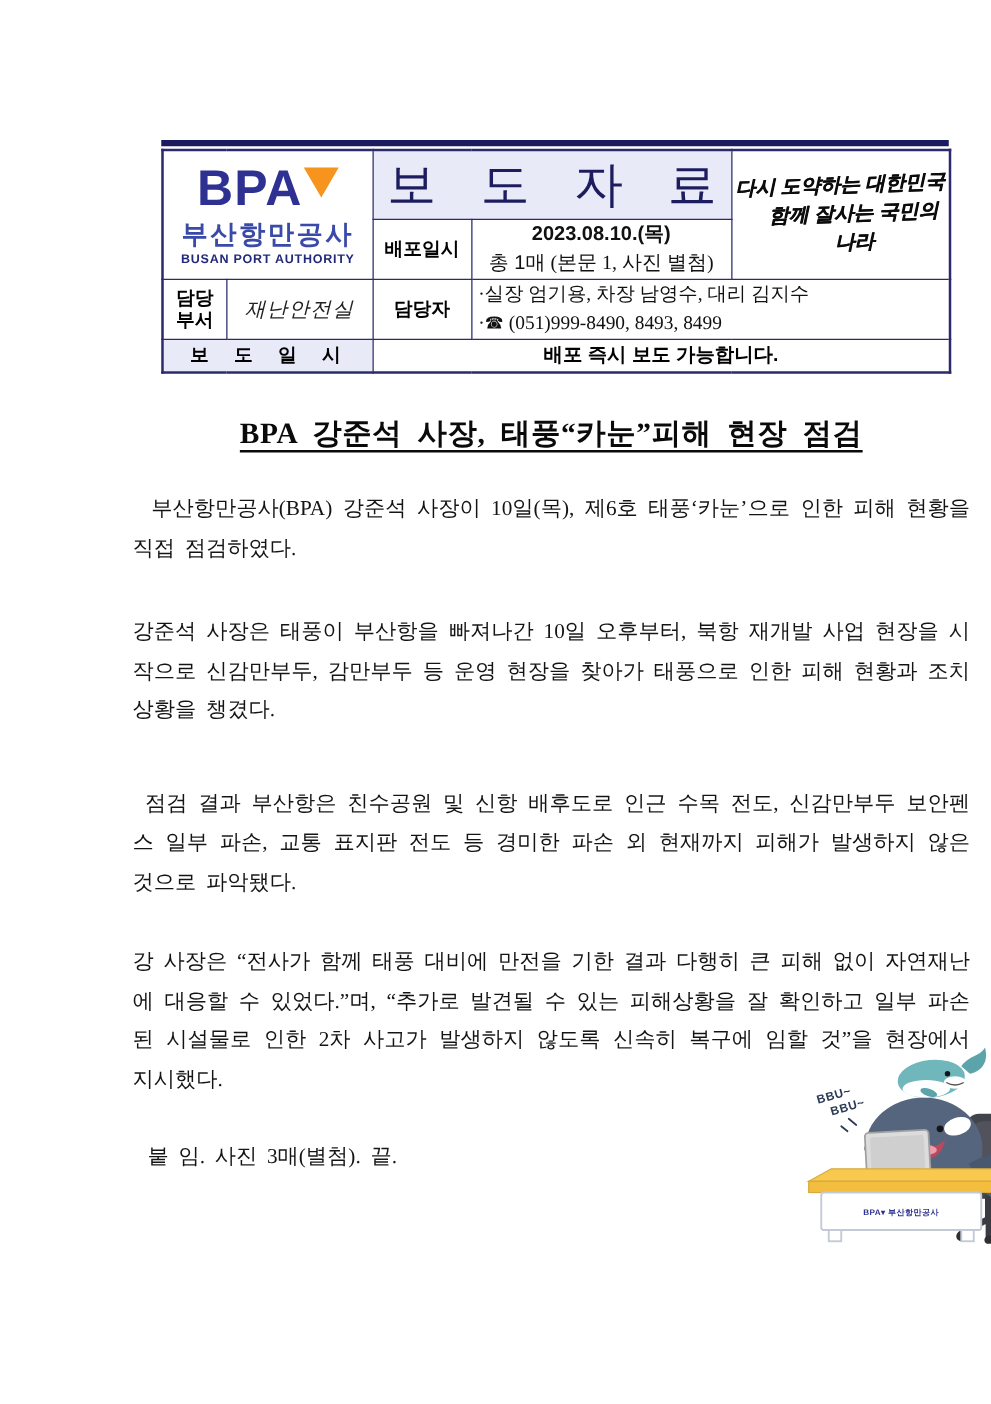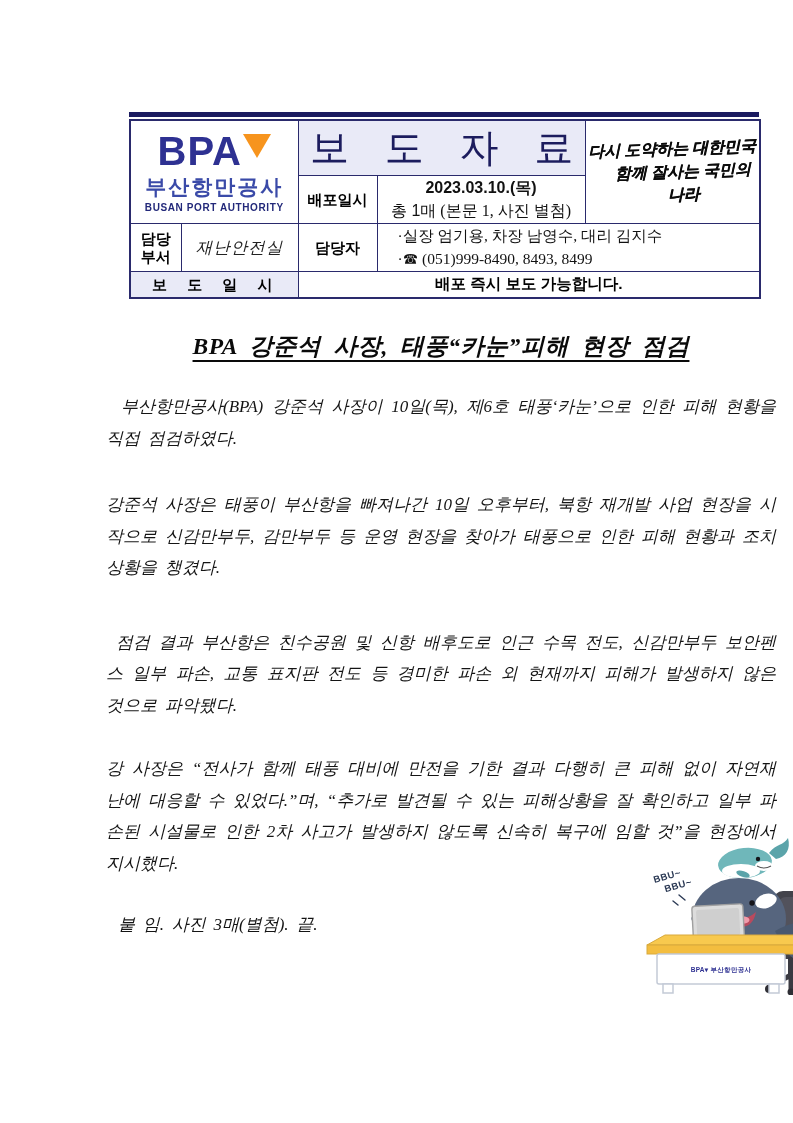--- a/index.html
+++ b/index.html
@@ -77,30 +77,30 @@
     line-height: 1.15;
   }
   .date-cell { text-align: center; line-height: 1.4; }
   .date-line1 { font-family: "Liberation Sans", sans-serif; font-weight: 700; font-size: 16px; }
   .date-line2 { font-size: 16px; }
   .date-line2 .b { font-family: "Liberation Sans", sans-serif; font-weight: 400; }
 
   .dept-val { text-align: center; font-size: 16.5px; letter-spacing: 1px; color:#222;font-style:italic; }
   .dotted-left { border-left: 1px dotted #9a9aae !important; }
 
-  .contacts { font-size: 15.5px; line-height: 1.45; padding-left: 20px; color:#111; }
+  .contacts { font-size: 15.5px; line-height: 1.45; padding-left: 5px; color:#111; }
 
   .report-lbl { word-spacing: 8px; letter-spacing: 4px; }
   .report-val {
     font-family: "Liberation Sans", sans-serif;
     font-weight: 700; font-size: 15.5px; text-align: center; color:#000;
   }
 
   
-  .content { position: absolute; left: 62px; right: 61px; top: 322px; font-style: italic; }
+  .content { position: absolute; left: 62px; right: 61px; top: 322px; }
   .doc-title {
     text-align: center;
     font-size: 23.5px; font-weight: 600;
     word-spacing: 6px; letter-spacing: 0.5px;
     color: #0a0a0a;
     text-decoration: underline;
     text-underline-offset: 6px;
     text-decoration-thickness: 1.5px;
     margin-top: 8px;
   }
@@ -161,21 +161,21 @@
         <td rowspan="2" class="slogan-cell">
           <span class="slogan">
             <span>다시 도약하는 대한민국</span>
             <span class="l2">함께 잘사는 국민의 나라</span>
           </span>
         </td>
       </tr>
       <tr style="height:48px">
         <td class="lbl">배포일시</td>
         <td class="date-cell">
-          <div class="date-line1">2023.03.10.(목)</div>
+          <div class="date-line1">2023.08.10.(목)</div>
           <div class="date-line2"><span class="b">총 1매</span><span> (본문 1, 사진 별첨)</span></div>
         </td>
       </tr>
       <tr style="height:48px">
         <td class="lbl">
           <div>담당</div>
           <div>부서</div>
         </td>
         <td class="dept-val dotted-left">재난안전실</td>
         <td class="lbl">담당자</td>

